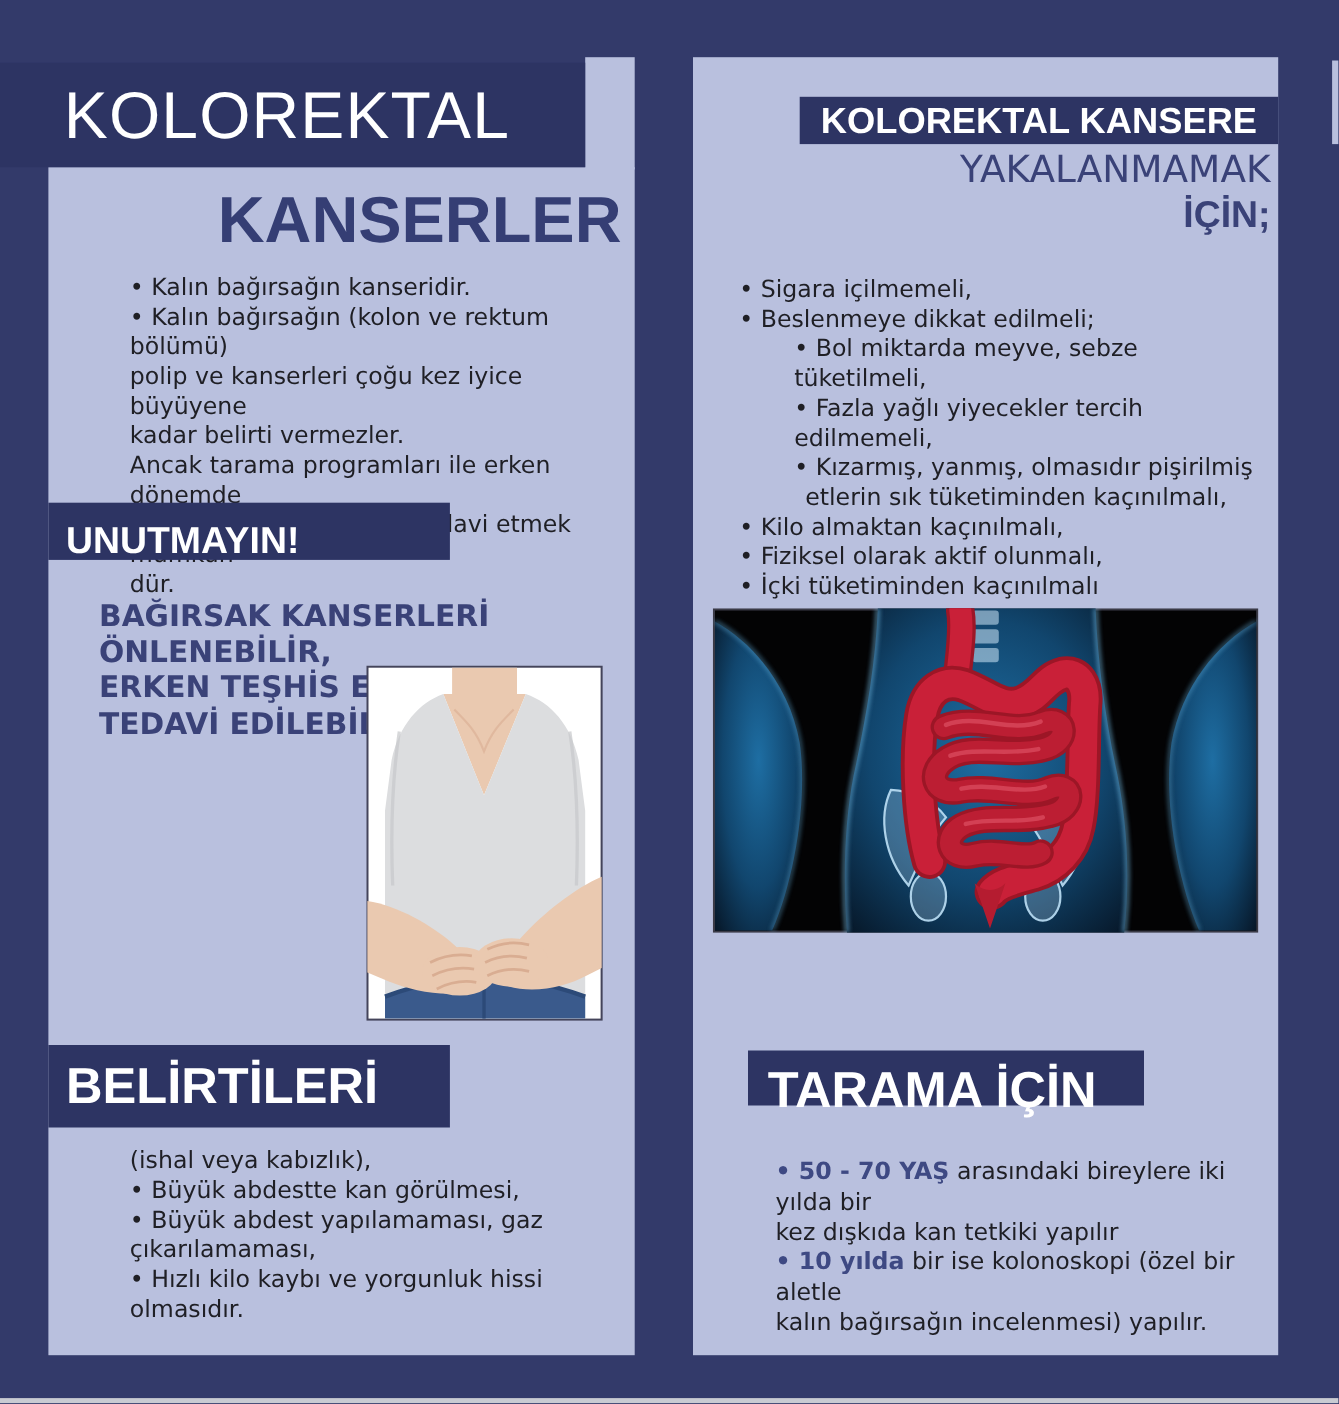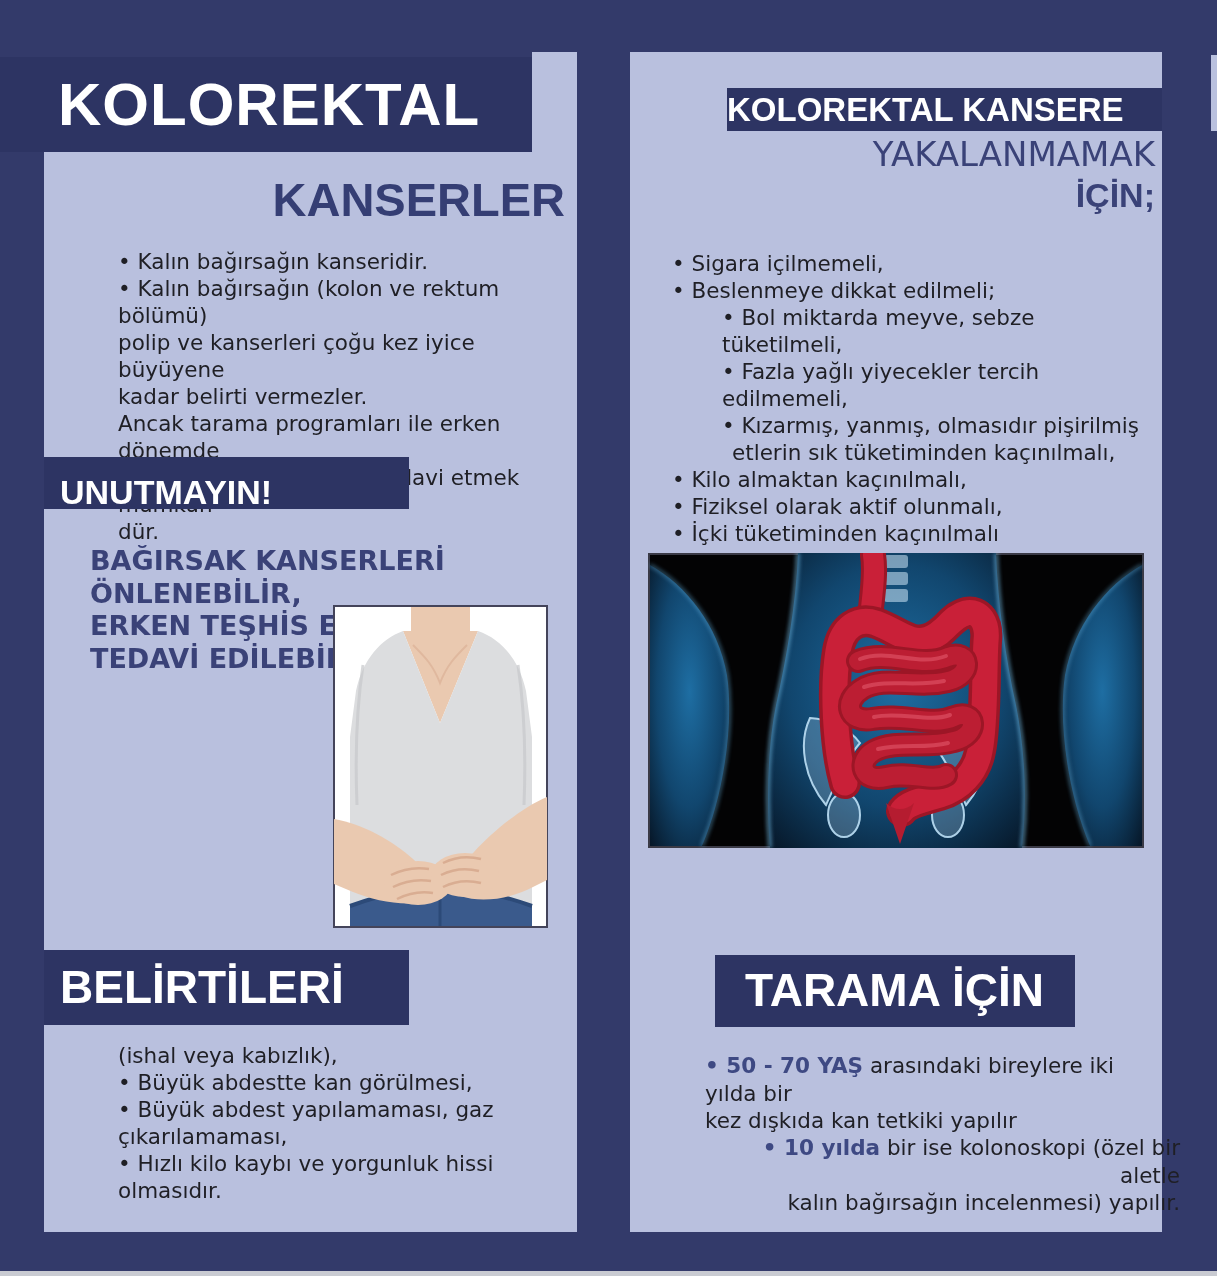--- a/index.html
+++ b/index.html
@@ -9,51 +9,51 @@
   
   .left-panel{left:44px;top:152px;width:533px;height:1080px;background:#b9c0de;}
   .left-tab{left:532px;top:52px;width:45px;height:102px;background:#b9c0de;}
   .right-panel{left:630px;top:52px;width:532px;height:1180px;background:#b9c0de;}
   .right-sliver{left:1211px;top:55px;width:6px;height:76px;background:#b9c0de;}
   .bottom-line{left:0;top:1271px;width:1217px;height:5px;background:#c9cbd2;}
   
   .banner{background:#2d3463;color:#ffffff;font-weight:bold;}
   .title-banner{left:0;top:57px;width:532px;height:95px;}
   .title-text{left:58px;top:57px;width:474px;height:95px;line-height:95px;
-              font-size:60px;font-weight:bold;color:#ffffff;letter-spacing:1px;
+              font-size:60px;font-weight:normal;color:#ffffff;letter-spacing:1px;
               font-family:"Liberation Sans",sans-serif;}
   .subtitle-left{left:44px;top:168px;width:521px;height:64px;line-height:64px;text-align:right;
-                 font-size:47px;font-weight:bold;color:#353e74;font-family:"Liberation Sans",sans-serif;}
+                 font-size:59px;font-weight:bold;color:#353e74;font-family:"Liberation Sans",sans-serif;}
   .unutmayin-banner{left:44px;top:457px;width:365px;height:52px;line-height:70px;
                     padding-left:16px;font-size:34px;box-sizing:border-box;
                     font-family:"Liberation Sans",sans-serif;}
   .belirtileri-banner{left:44px;top:950px;width:365px;height:75px;line-height:75px;
                       padding-left:16px;font-size:46px;box-sizing:border-box;
                       font-family:"Liberation Sans",sans-serif;}
   .kansere-banner{left:727px;top:88px;width:435px;height:43px;line-height:43px;
-                  text-align:left;font-size:33px;font-family:"Liberation Sans",sans-serif;}
+                  text-align:center;font-size:33px;font-family:"Liberation Sans",sans-serif;}
   .yakalanmamak{left:700px;top:134px;width:455px;height:41px;line-height:41px;text-align:right;
                 font-size:34px;font-weight:400;color:#3a4278;}
   .icin{left:700px;top:175px;width:455px;height:41px;line-height:41px;text-align:right;
         font-size:34px;font-weight:bold;color:#3a4278;font-family:"Liberation Sans",sans-serif;}
-  .tarama-banner{left:715px;top:955px;width:360px;height:72px;line-height:70px;
-                 padding-left:30px;font-size:46px;box-sizing:border-box;
+  .tarama-banner{left:680px;top:955px;width:360px;height:50px;line-height:70px;
+                 padding-left:18px;font-size:46px;box-sizing:border-box;
                  font-family:"Liberation Sans",sans-serif;}
   
   .bodytext{font-size:21.5px;line-height:27px;color:#1f1f25;}
   .intro{left:118px;top:248px;width:460px;}
   .symptoms{left:118px;top:1042px;width:460px;}
   .prevention{left:672px;top:250px;width:480px;}
   .prevention .ind1{padding-left:50px;}
   .prevention .ind2{padding-left:60px;}
   .remember{left:90px;top:545px;width:480px;font-size:27px;line-height:32.5px;
             font-weight:600;color:#3a4278;}
   .screening{width:450px;font-size:21.5px;line-height:27.5px;color:#1f1f25;}
   .scr1{left:705px;top:1052px;}
-  .scr2{left:730px;top:1134px;text-align:right;}
+  .scr2{left:705px;top:1134px;}
   .hl{color:#3e4983;font-weight:600;}
   
   .woman-photo{left:333px;top:605px;width:215px;height:323px;}
   .anatomy{left:648px;top:553px;width:496px;height:295px;}
 </style>
 </head>
 <body>
 
 <div class="page">
 

